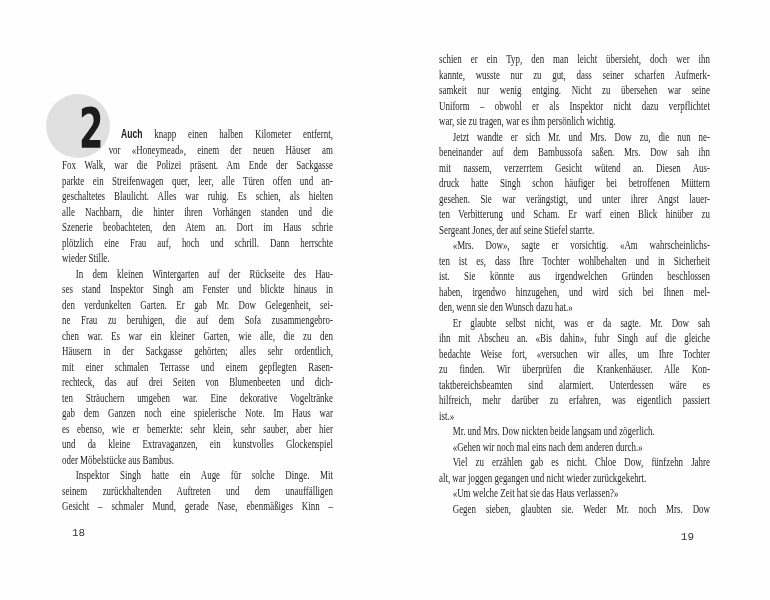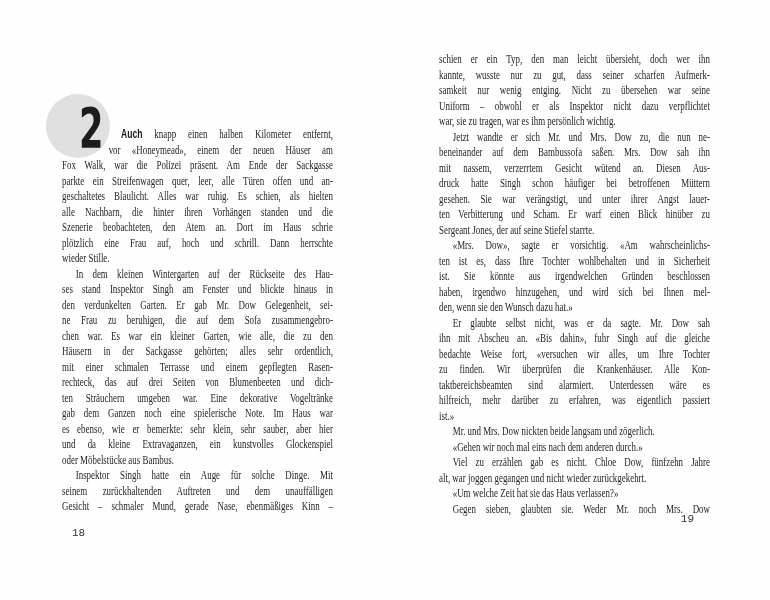--- a/index.html
+++ b/index.html
@@ -62,21 +62,21 @@
     font-size: 12.5px;
     color: #1a1a1a;
   }
   .folio {
     position: absolute;
     font-family: Liberation Mono, monospace;
     font-size: 11px;
     color: #333333;
   }
   .folio-left  { left: 72px; top: 527px; }
-  .folio-right { right: 76px; top: 513px; }
+  .folio-right { right: 76px; top: 531px; }
 </style>
 </head>
 <body>
 
 <div class="spread" style="background: rgb(254, 254, 254);">
 
   <div class="page-left">
     <div class="chapter-circle" style="background: rgb(224, 224, 224);">
       <span class="chapter-num">2</span>
     </div>

